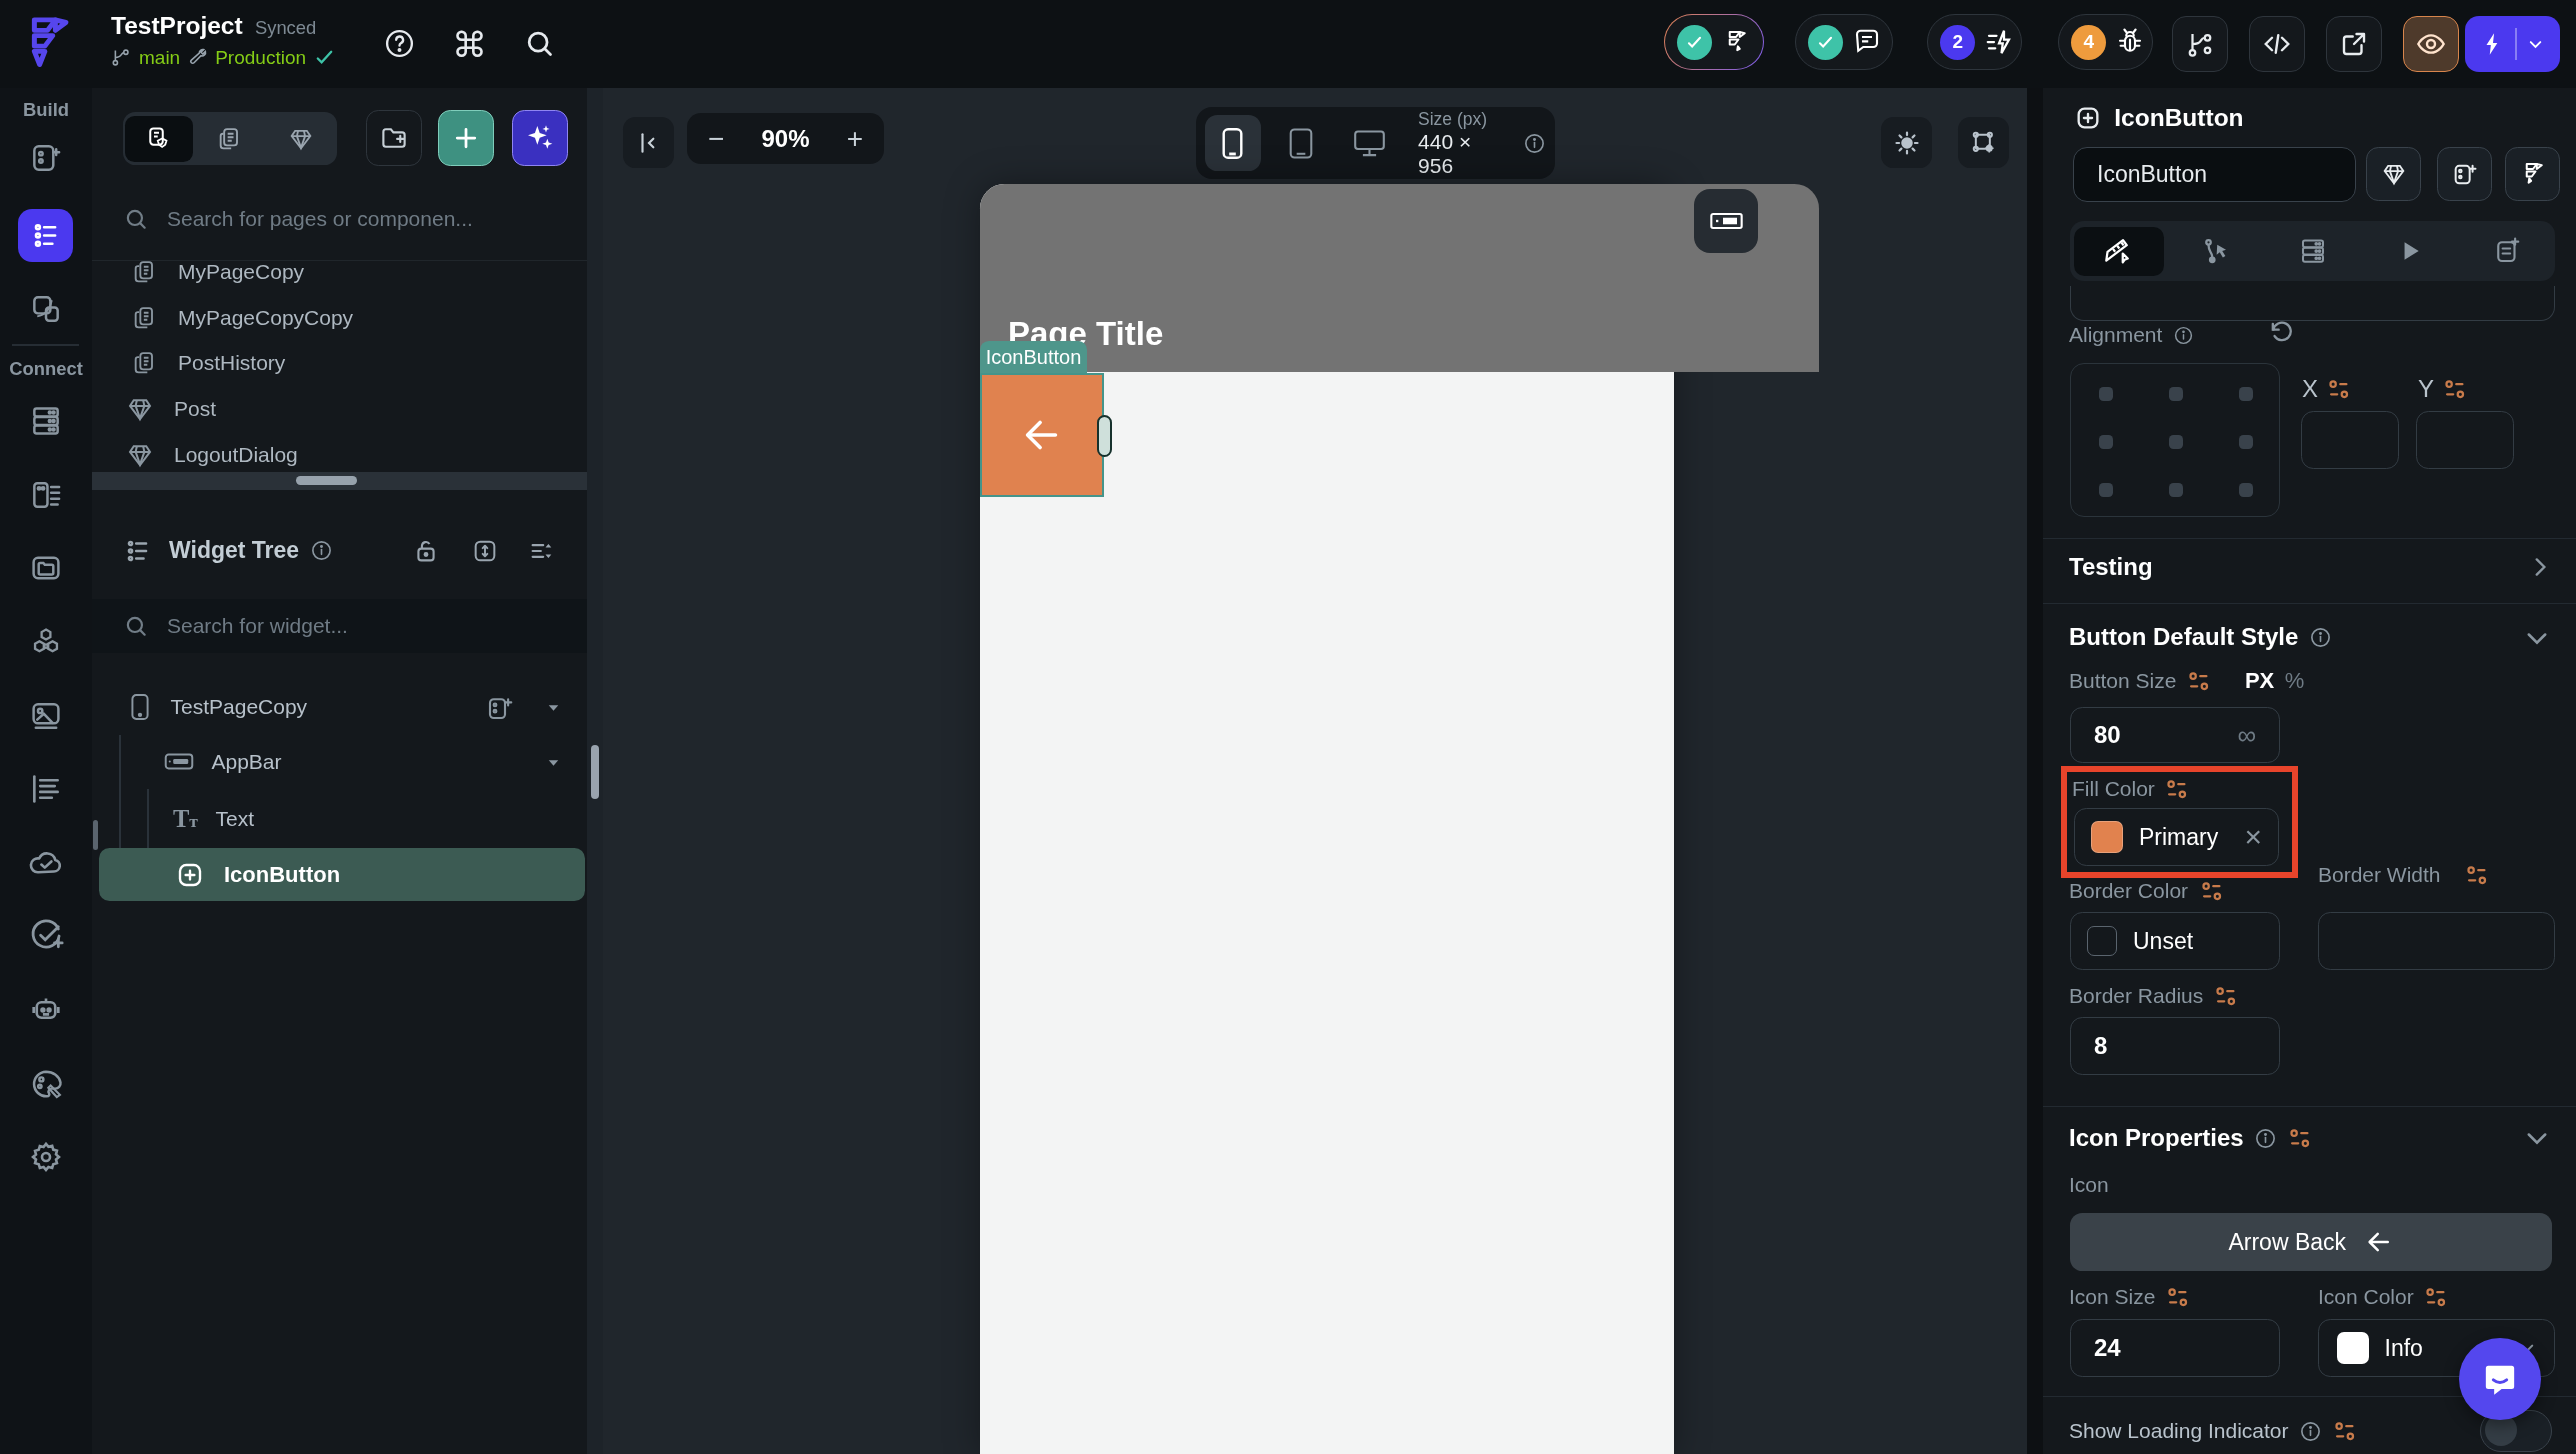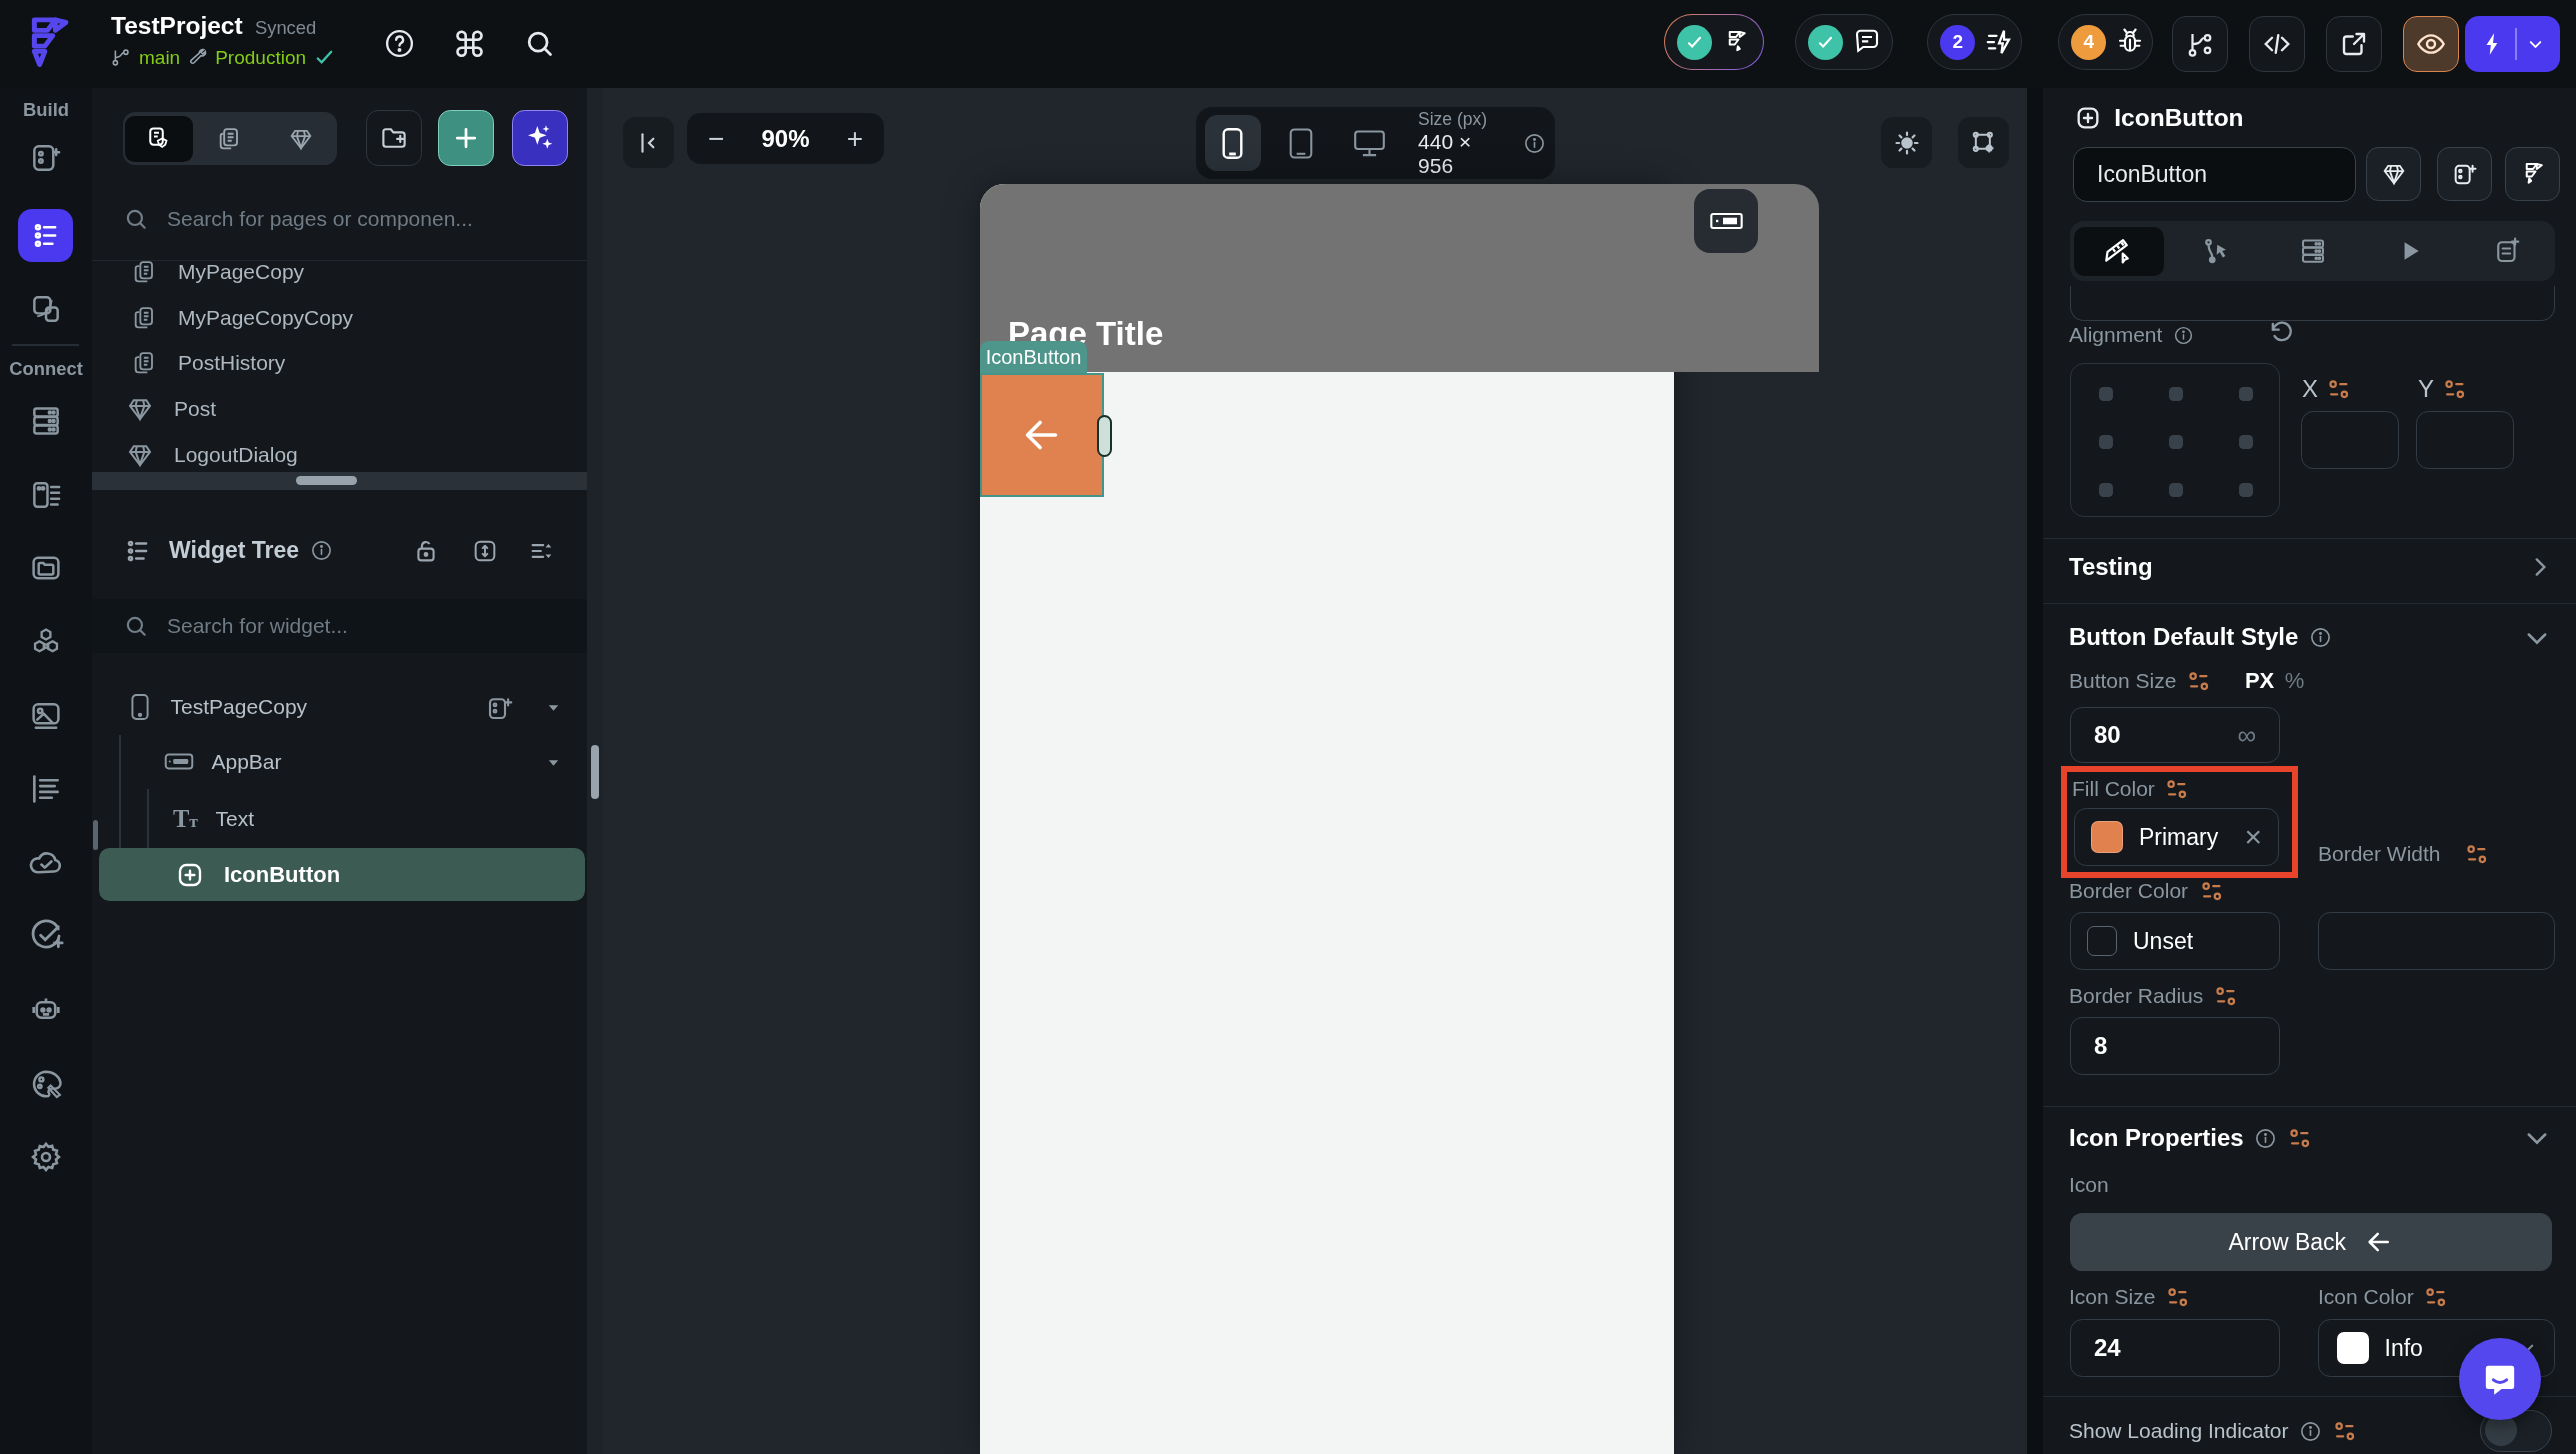--- a/index.html
+++ b/index.html
@@ -886,21 +886,21 @@
       <span>Border Color</span>
       <span class="vic">
           <svg width="24.5" height="24.5" viewBox="0 0 24 24" fill="none" stroke="currentColor" stroke-width="2.2" stroke-linecap="round">
             <circle cx="6" cy="7" r="2.6"></circle>
             <path d="M13 7h6"></path>
             <path d="M4 17h6"></path>
             <circle cx="17" cy="17" r="2.6"></circle>
           </svg>
         </span>
     </div>
-    <div class="sec-lbl" style="left:275px;top:754px;gap:24px;">
+    <div class="sec-lbl" style="left:275px;top:775px;gap:24px;">
       <span>Border Width</span>
       <span class="vic">
           <svg width="24.5" height="24.5" viewBox="0 0 24 24" fill="none" stroke="currentColor" stroke-width="2.2" stroke-linecap="round">
             <circle cx="6" cy="7" r="2.6"></circle>
             <path d="M13 7h6"></path>
             <path d="M4 17h6"></path>
             <circle cx="17" cy="17" r="2.6"></circle>
           </svg>
         </span>
     </div>

